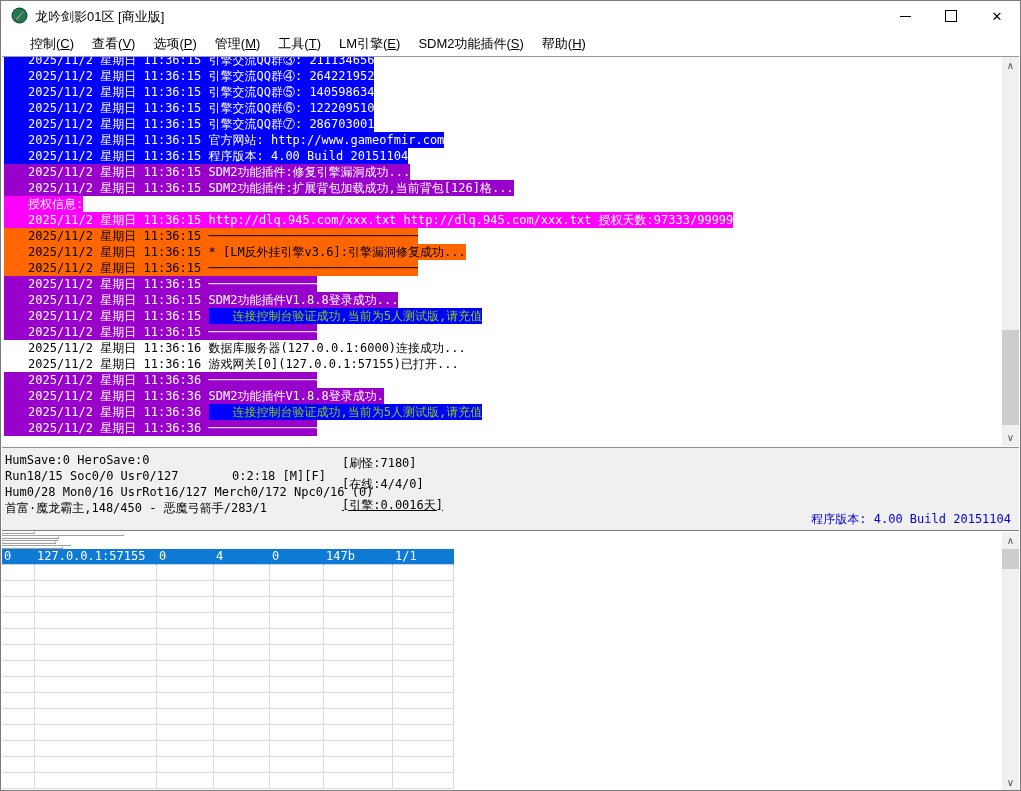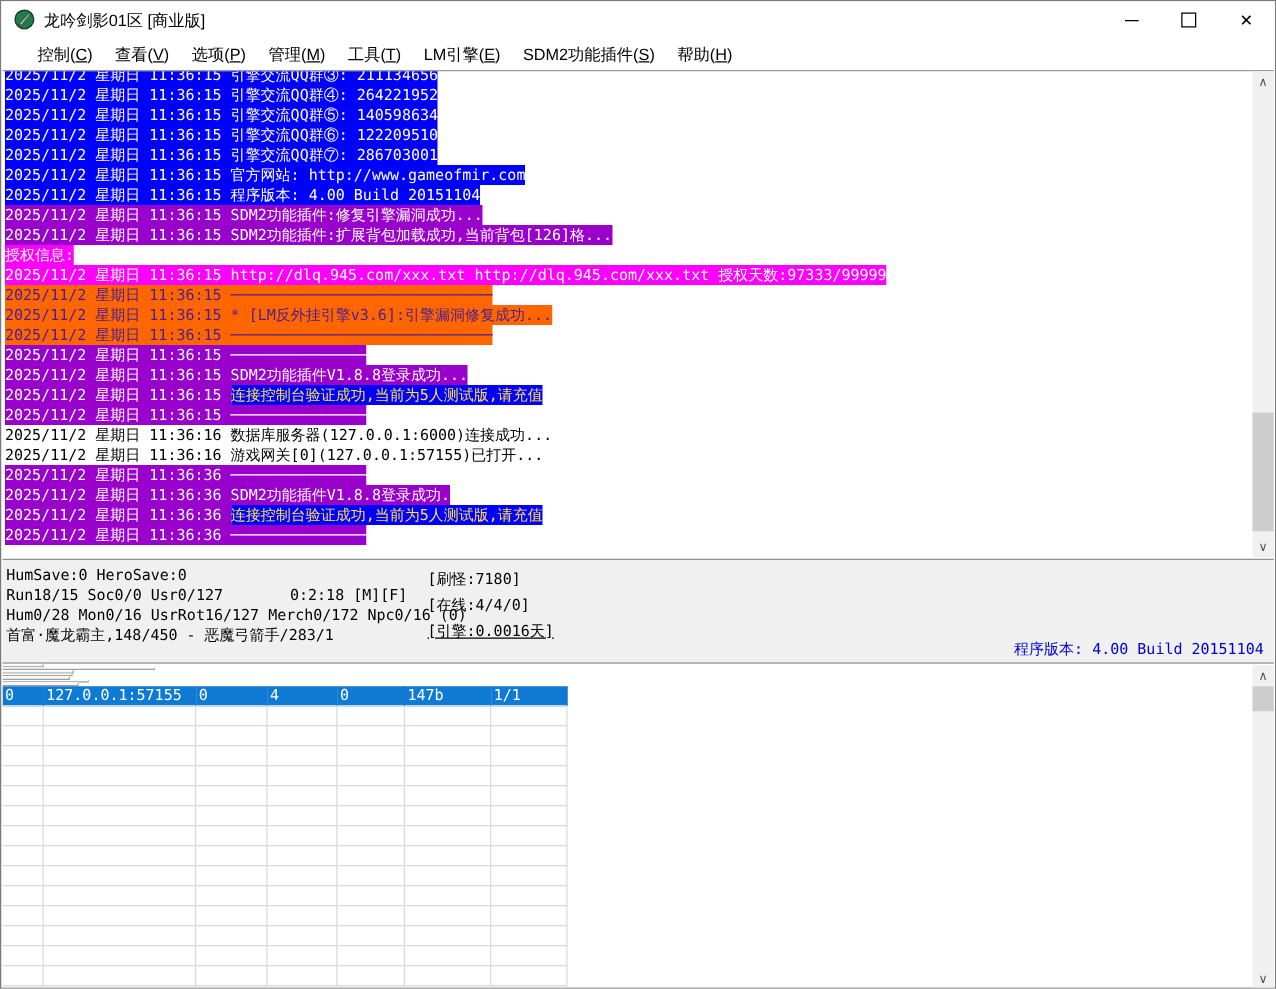--- a/index.html
+++ b/index.html
@@ -20,27 +20,27 @@
   .menubar{position:absolute;top:30px;left:0;right:0;height:25px;background:#fff;
            display:flex;align-items:center;padding-left:20px;}
   .menu-item{font-size:13px;color:#000;padding:3px 9px;cursor:default;}
   .menu-key{text-decoration:underline;}
   
   .log{position:absolute;top:55px;left:1px;right:1px;height:391px;background:#fff;
        border-top:1px solid #9a9a9a;overflow:hidden;
        font-family:"DejaVu Sans Mono","Liberation Mono",monospace;font-size:12px;}
   .log-inner{margin-top:-5px;padding-left:2px;}
   .log-line{height:16px;line-height:16px;white-space:pre;}
-  .seg{display:inline-block;height:16px;vertical-align:top;}
+  .seg{display:inline-block;height:16px;vertical-align:top;padding-left:24px;}
   .bg-blue{background:#0000FF;color:#fff;}
   .bg-purple{background:#9900CC;color:#fff;}
   .bg-magenta{background:#FF00FF;color:#fff;}
-  .bg-orange{background:#FF6600;color:#4c1d95;}
+  .bg-orange{background:#FF6600;color:#000000;}
   .bg-white{background:#fff;color:#000;}
-  .bg-hl{background:#0000FF;color:#fde047;}
+  .bg-hl{background:#0000FF;color:#84cc16;}
   .bg-patch{background:#fff;color:#fff;}
   
   .scrollbar{position:absolute;width:17px;background:#f0f0f0;}
   .sb-log{top:56px;right:1px;height:389px;}
   .sb-table{top:531px;right:1px;height:259px;}
   .sb-arrow{position:absolute;left:0;width:17px;height:17px;display:flex;
             align-items:center;justify-content:center;font-size:10px;color:#555;cursor:default;}
   .sb-up{top:0;} .sb-down{bottom:0;}
   .sb-thumb{position:absolute;left:0;width:17px;background:#cdcdcd;cursor:default;}
   

